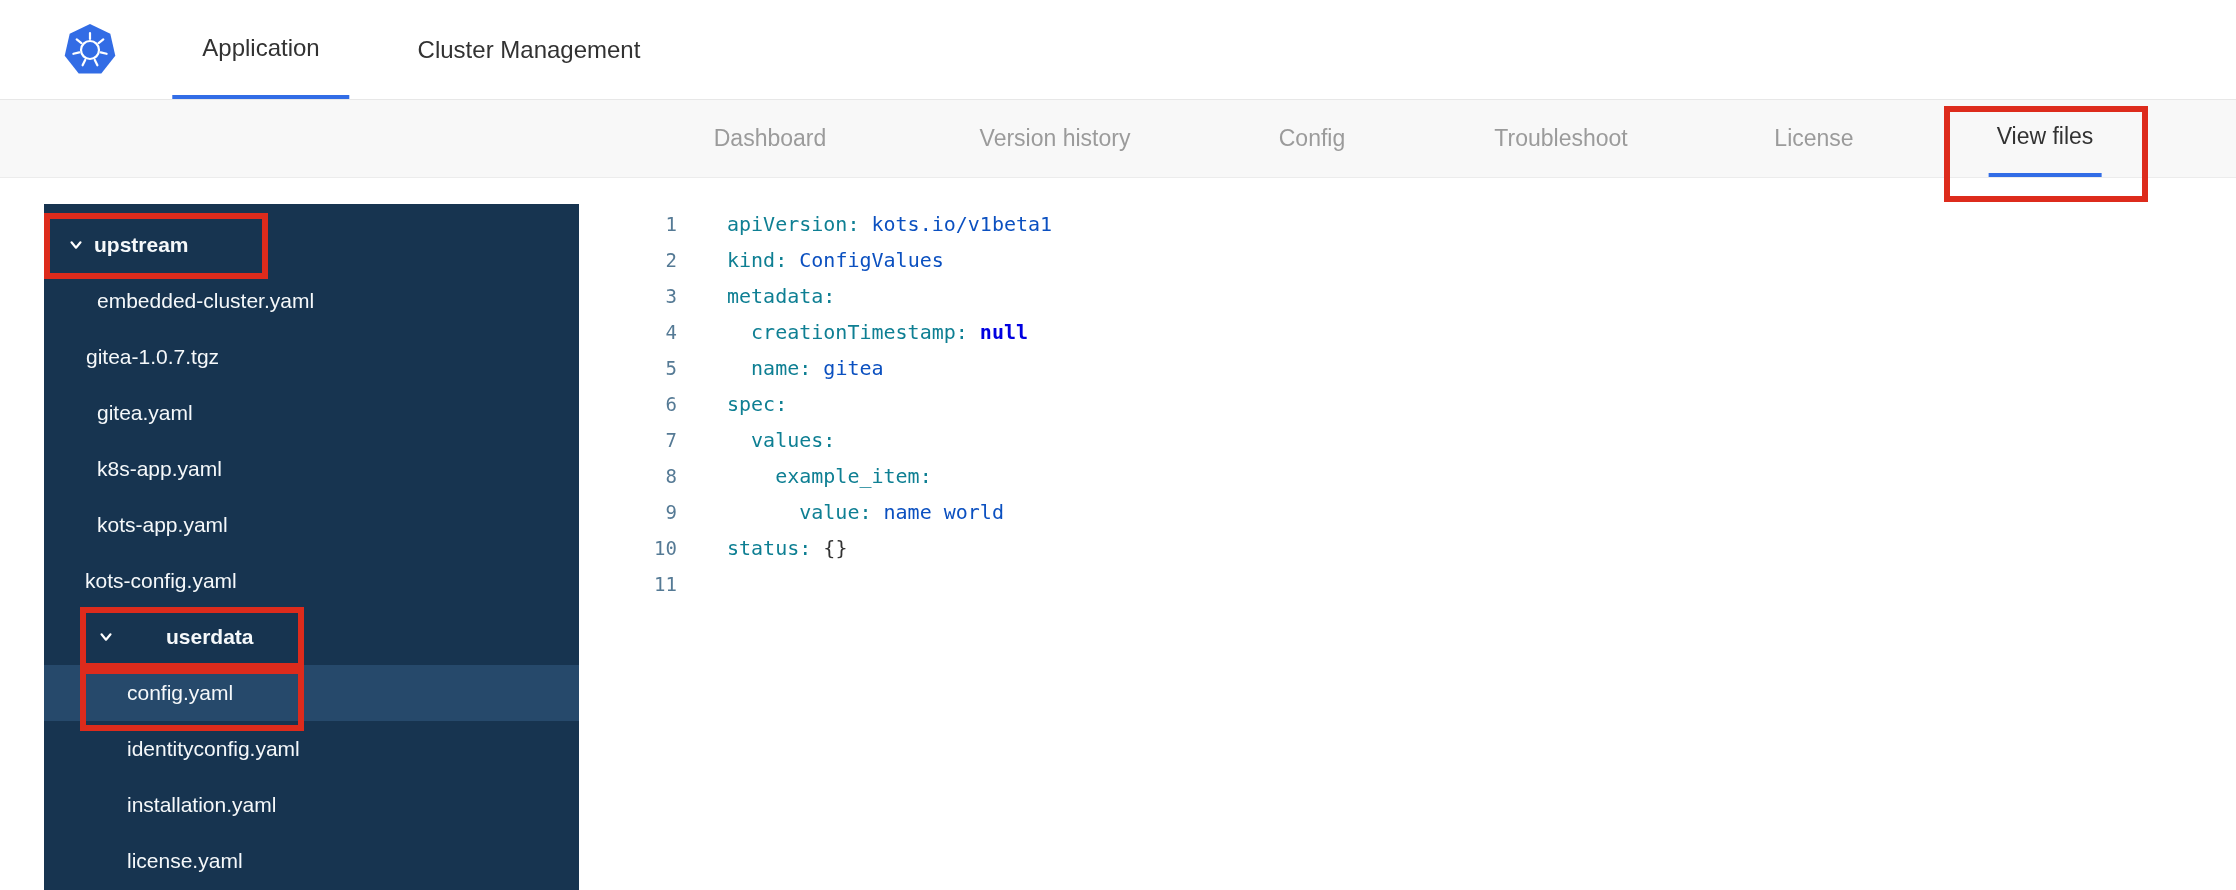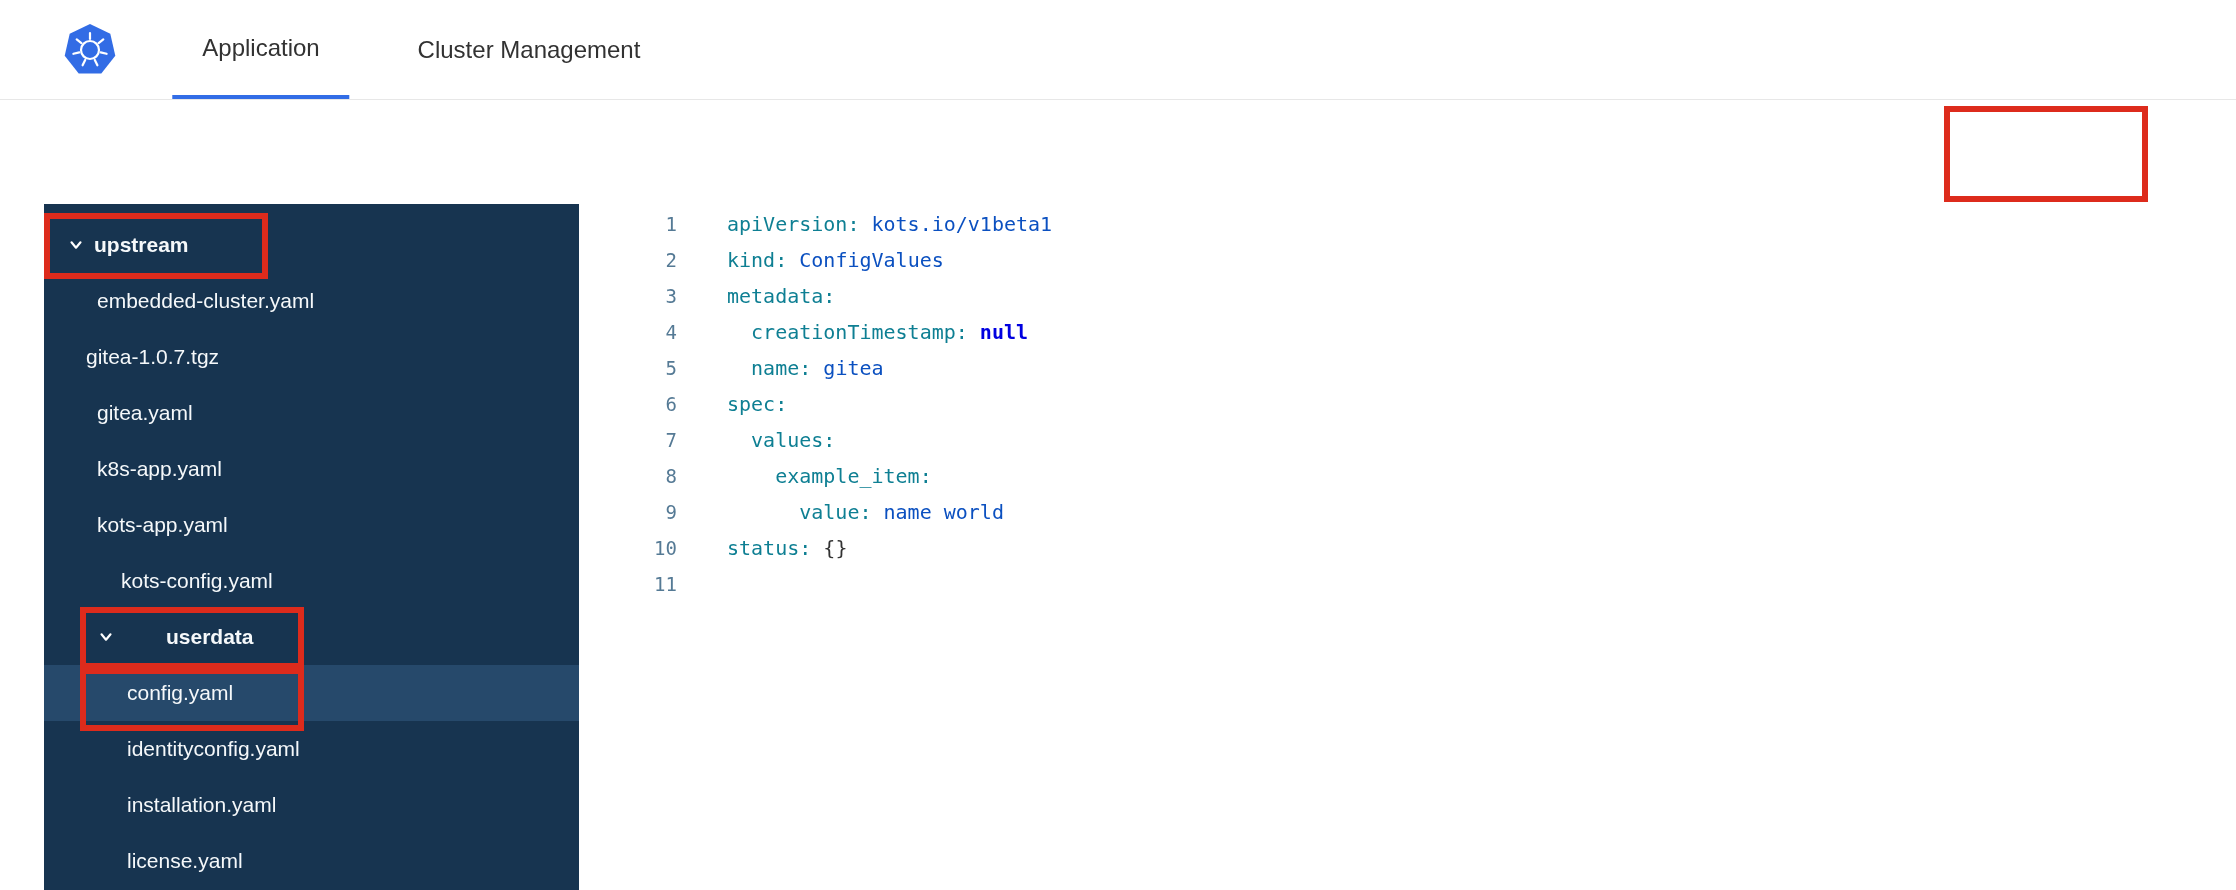--- a/index.html
+++ b/index.html
@@ -93,20 +93,28 @@
           <line x1="19.4" y1="21.1" x2="14.7" y2="17.4"></line>
         </g>
       </svg>
     </div>
     <nav>
         <div class="top-tab active" style="left: 261px;">Application</div>
         <div class="top-tab" style="left: 529px;">Cluster Management</div>
       </nav>
   </header>
 
+  <nav class="subnav">
+      <div class="subnav-tab" style="left: 770px;">Dashboard</div>
+      <div class="subnav-tab" style="left: 1055px;">Version history</div>
+      <div class="subnav-tab" style="left: 1312px;">Config</div>
+      <div class="subnav-tab" style="left: 1561px;">Troubleshoot</div>
+      <div class="subnav-tab" style="left: 1814px;">License</div>
+      <div class="subnav-tab active" style="left: 2045px;">View files</div>
+    </nav>
 
   <aside class="sidebar">
       <div class="tree-row dir" style="padding-left: 23px;">
         <span class="chev">
           <svg width="18" height="18" viewBox="0 0 20 20">
             <polyline points="5,7 10,13 15,7" fill="none" stroke="#ffffff" stroke-width="2.4" stroke-linecap="round" stroke-linejoin="round"></polyline>
           </svg>
         </span>
         <span>upstream</span>
       </div>
@@ -118,21 +126,21 @@
       </div>
       <div class="tree-row" style="padding-left: 53px;">
         <span>gitea.yaml</span>
       </div>
       <div class="tree-row" style="padding-left: 53px;">
         <span>k8s-app.yaml</span>
       </div>
       <div class="tree-row" style="padding-left: 53px;">
         <span>kots-app.yaml</span>
       </div>
-      <div class="tree-row" style="padding-left: 77px;">
+      <div class="tree-row" style="padding-left: 21px; margin-left: 20px;">
         <span>kots-config.yaml</span>
       </div>
       <div class="tree-row dir" style="padding-left: 53px; gap: 42px;">
         <span class="chev">
           <svg width="18" height="18" viewBox="0 0 20 20">
             <polyline points="5,7 10,13 15,7" fill="none" stroke="#ffffff" stroke-width="2.4" stroke-linecap="round" stroke-linejoin="round"></polyline>
           </svg>
         </span>
         <span>userdata</span>
       </div>

